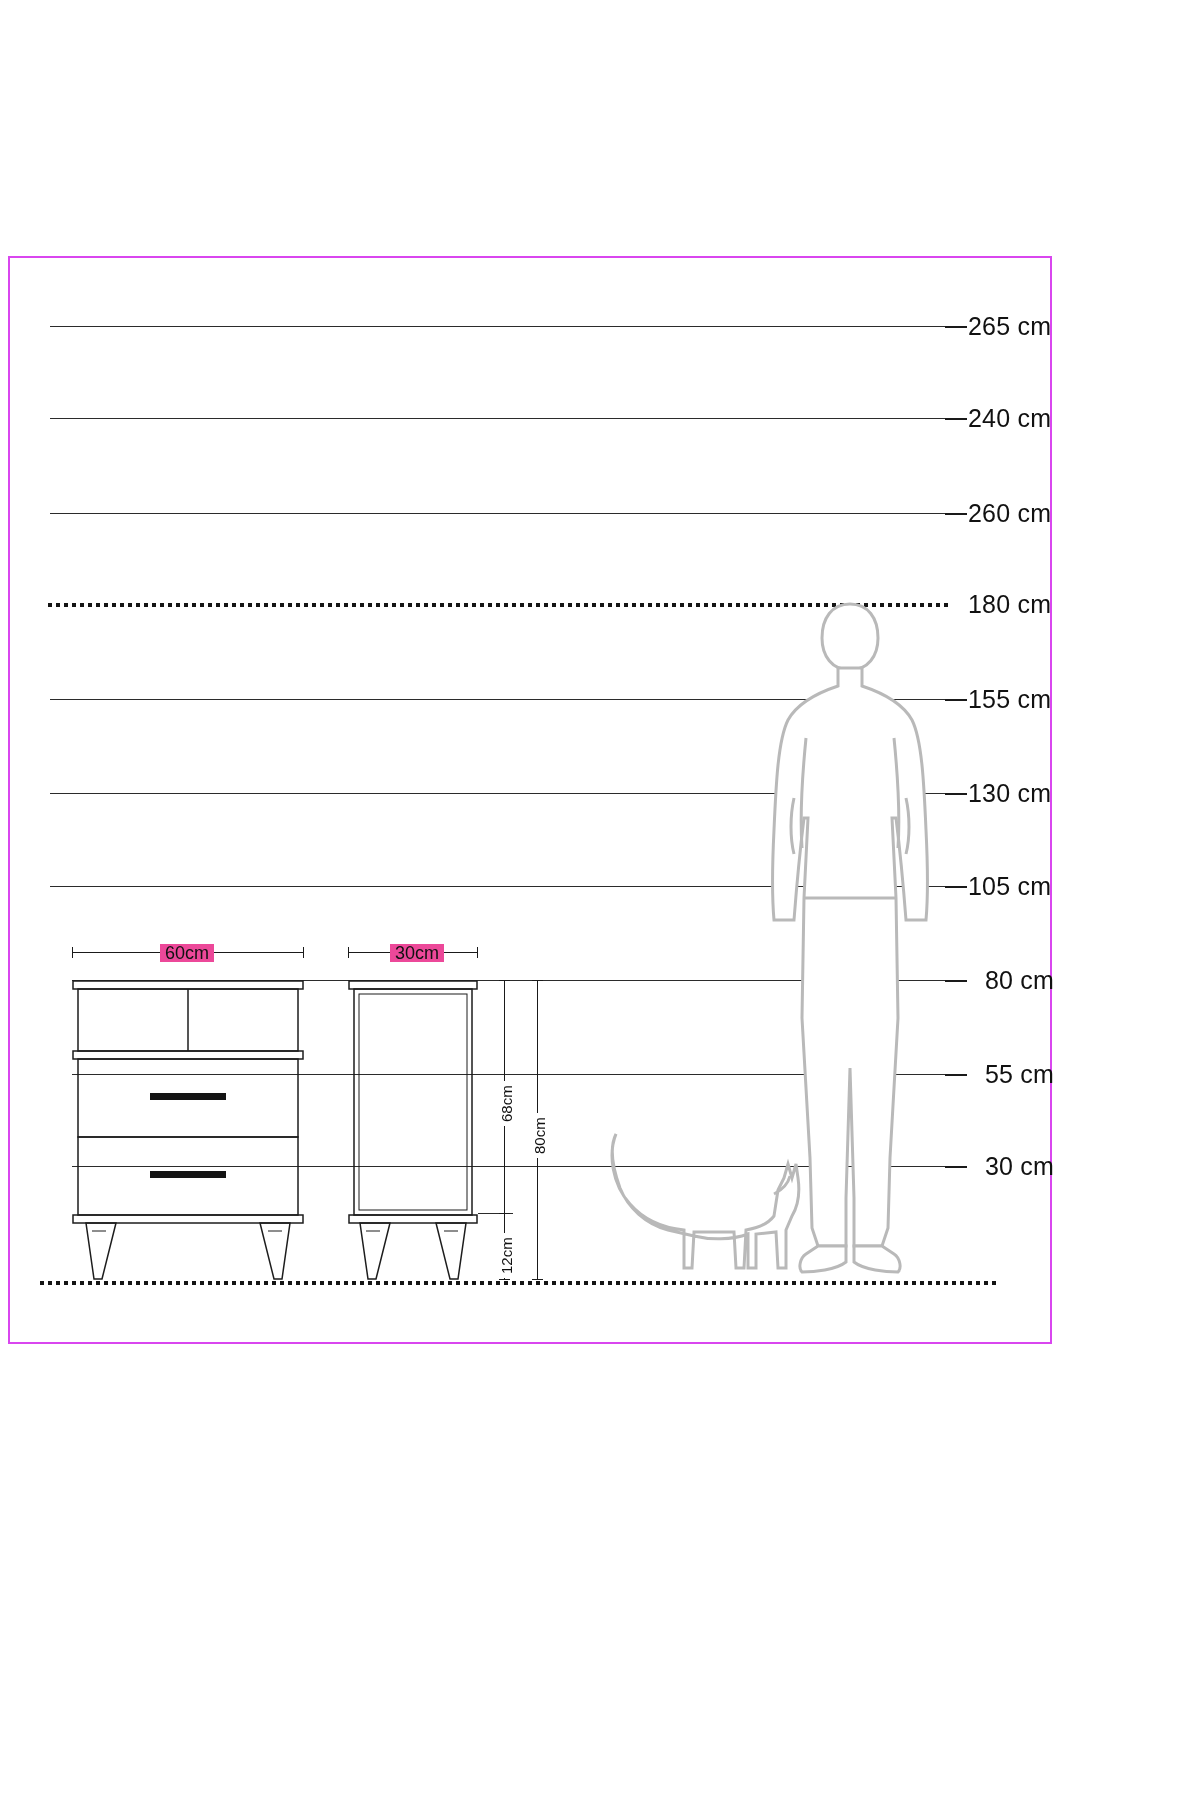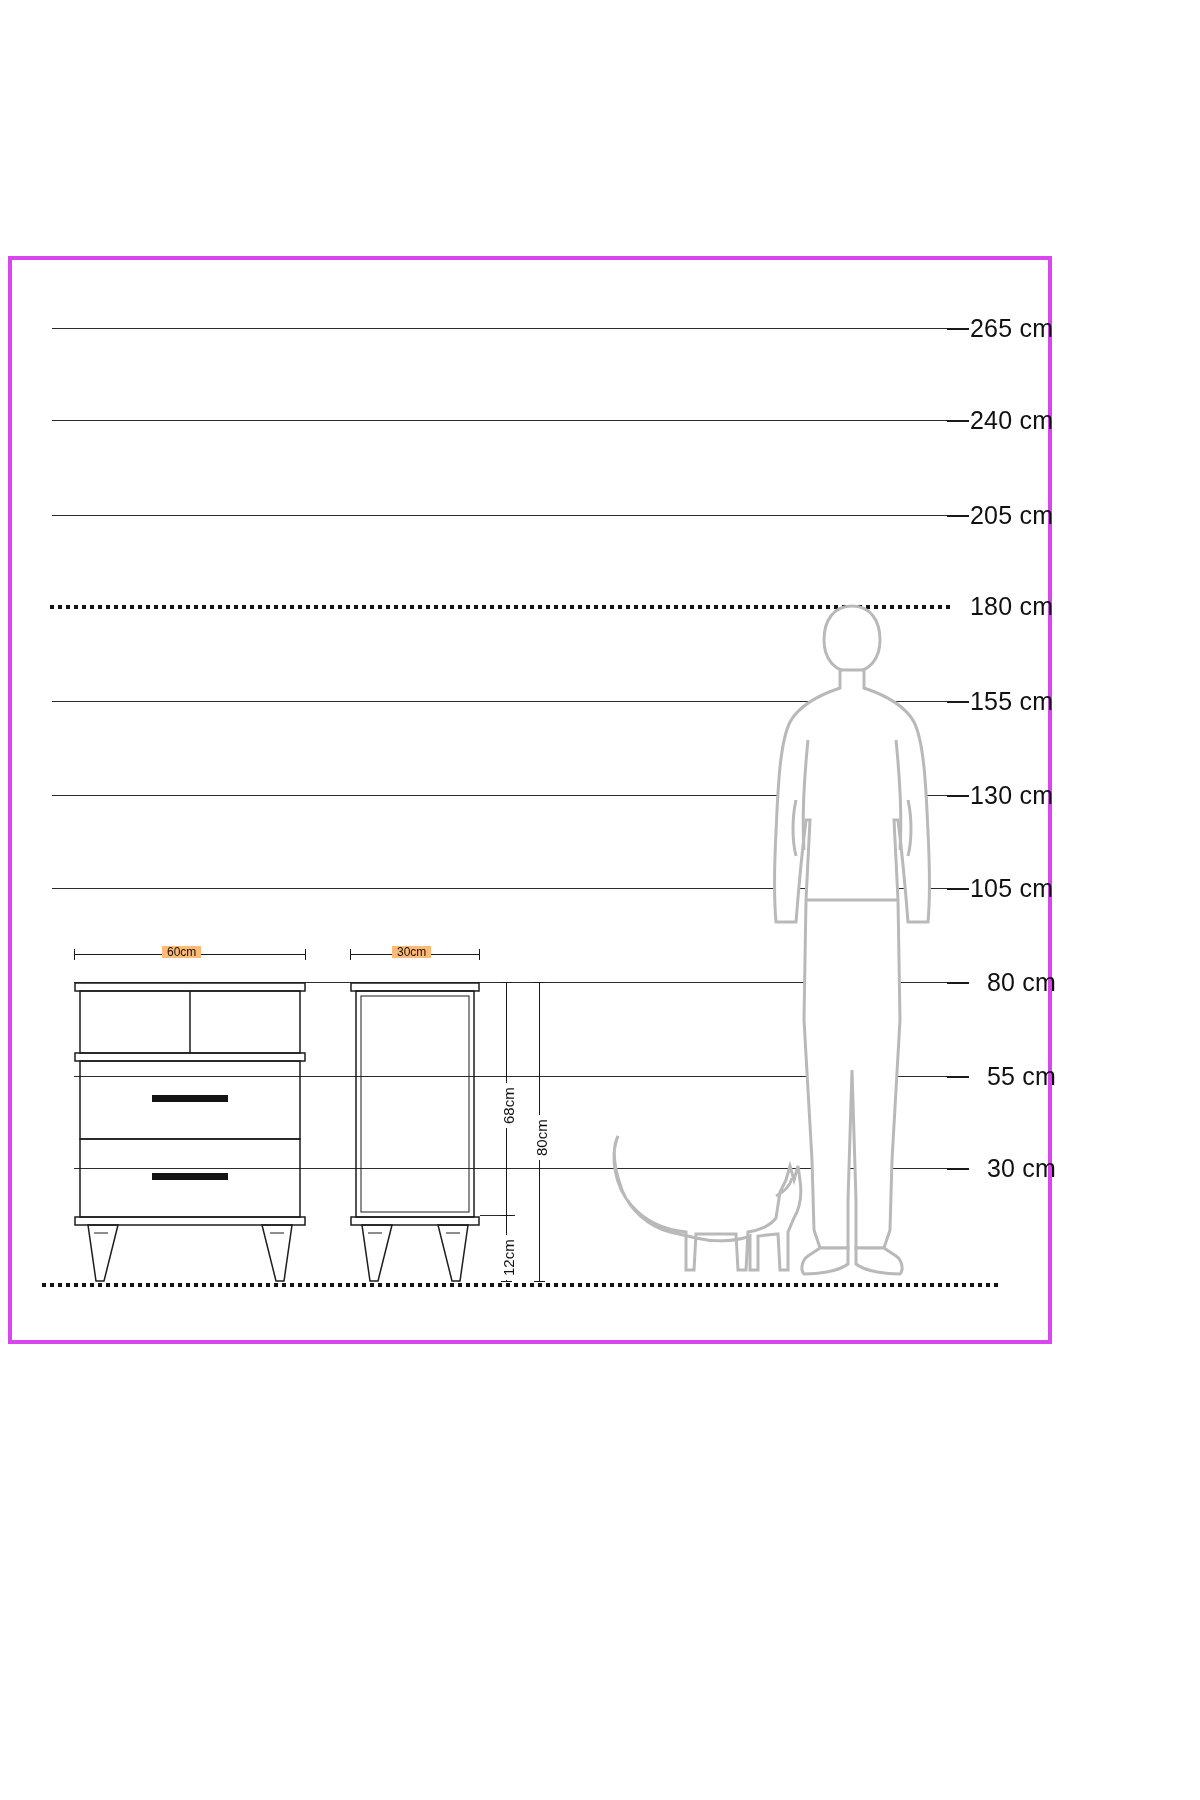--- a/index.html
+++ b/index.html
@@ -21,21 +21,21 @@
     width: 1200px;
     height: 1800px;
   }
   
   #page-card {
     position: absolute;
     left: 8px;
     top: 256px;
     width: 1044px;
     height: 1088px;
-    border: 4px solid #d946ef;
+    border: 2px solid #d946ef;
     background: #ffffff;
     box-sizing: border-box;
   }
   
   .scale-line {
     position: absolute;
     height: 0;
     border-top: 1px solid #2b2b2b;
   }
   .scale-line.dashed {
@@ -74,23 +74,23 @@
     border-top: 1.5px solid #1a1a1a;
   }
   .dim-cap {
     position: absolute;
     width: 0;
     height: 11px;
     border-left: 1.5px solid #1a1a1a;
   }
   .dim-label-h {
     position: absolute;
-    font-size: 12px;
+    font-size: 18px;
     color: #111111;
-    background: #fdba74;
+    background: #ec4899;
     padding: 0 5px;
     line-height: 1;
     white-space: nowrap;
   }
   .dim-line-v {
     position: absolute;
     width: 0;
     border-left: 1.5px solid #1a1a1a;
   }
   .dim-cap-h {
@@ -130,21 +130,21 @@
     <div class="scale-line" style="left:40px; top:68px; width:895px;"></div>
     <div class="scale-tick" style="left:935px; top:68px;"></div>
     <div class="scale-label" style="left:958px; top:56px;">265 cm</div>
 
     <div class="scale-line" style="left:40px; top:160px; width:895px;"></div>
     <div class="scale-tick" style="left:935px; top:160px;"></div>
     <div class="scale-label" style="left:958px; top:148px;">240 cm</div>
 
     <div class="scale-line" style="left:40px; top:255px; width:895px;"></div>
     <div class="scale-tick" style="left:935px; top:255px;"></div>
-    <div class="scale-label" style="left:958px; top:243px;">205 cm</div>
+    <div class="scale-label" style="left:958px; top:243px;">260 cm</div>
 
     <div class="scale-line dashed" style="left:38px; top:344px; width:900px;"></div>
     <div class="scale-label" style="left:958px; top:334px;text-align:right;">180 cm</div>
 
     <div class="scale-line" style="left:40px; top:441px; width:895px;"></div>
     <div class="scale-tick" style="left:935px; top:441px;"></div>
     <div class="scale-label" style="left:958px; top:429px;">155 cm</div>
 
     <div class="scale-line" style="left:40px; top:535px; width:895px;"></div>
     <div class="scale-tick" style="left:935px; top:535px;"></div>

